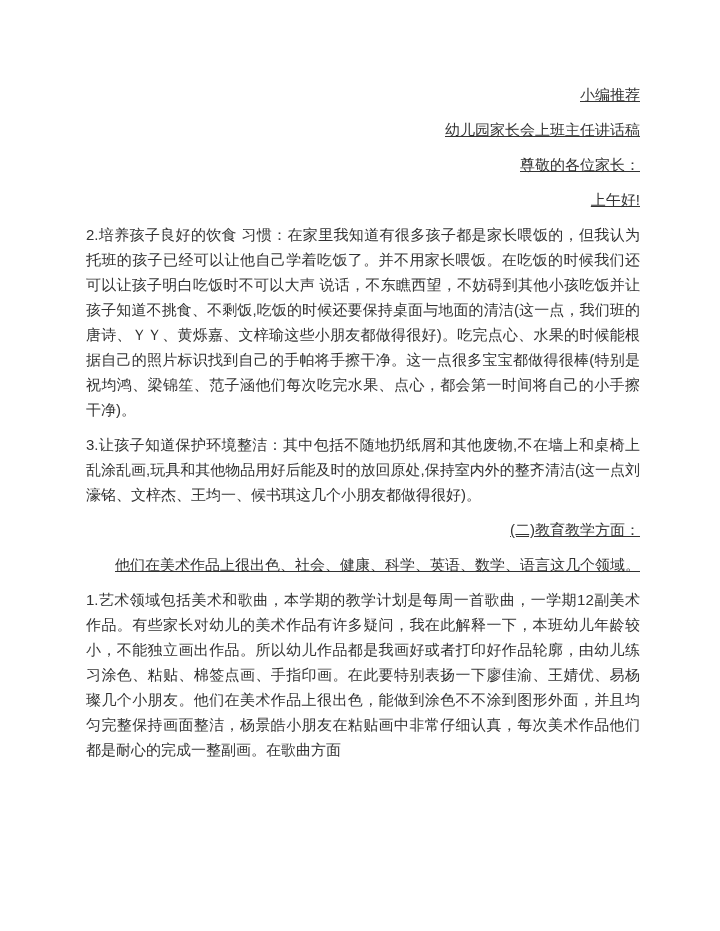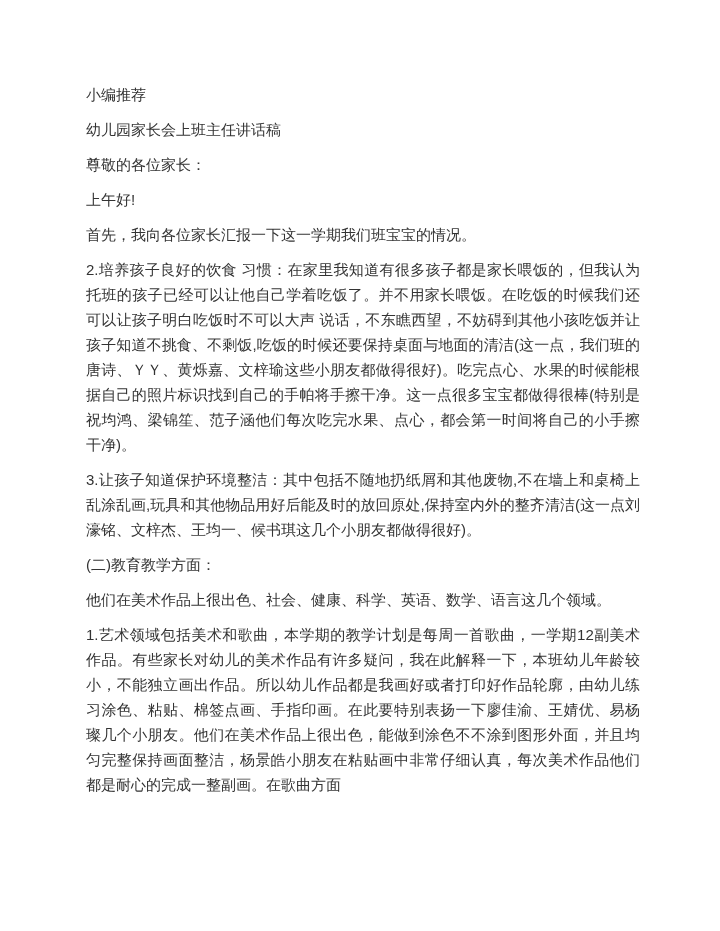--- a/index.html
+++ b/index.html
@@ -22,30 +22,30 @@
     font-size: 15px;
     line-height: 25px;
     color: #333333;
   }
   .page p {
     margin: 0 0 10px 0;
     text-align: justify;
     word-break: break-all;
   }
   .page p.short {
-    text-align: left;
+    text-align: right;
+    text-decoration: underline;
   }
 </style>
 </head>
 <body>
 
 <main class="page">
   <p class="short">小编推荐</p>
   <p class="short">幼儿园家长会上班主任讲话稿</p>
   <p class="short">尊敬的各位家长：</p>
   <p class="short">上午好!</p>
-  <p class="short">首先，我向各位家长汇报一下这一学期我们班宝宝的情况。</p>
   <p>2.培养孩子良好的饮食 习惯：在家里我知道有很多孩子都是家长喂饭的，但我认为托班的孩子已经可以让他自己学着吃饭了。并不用家长喂饭。在吃饭的时候我们还可以让孩子明白吃饭时不可以大声 说话，不东瞧西望，不妨碍到其他小孩吃饭并让孩子知道不挑食、不剩饭,吃饭的时候还要保持桌面与地面的清洁(这一点，我们班的唐诗、ＹＹ、黄烁嘉、文梓瑜这些小朋友都做得很好)。吃完点心、水果的时候能根据自己的照片标识找到自己的手帕将手擦干净。这一点很多宝宝都做得很棒(特别是祝均鸿、梁锦笙、范子涵他们每次吃完水果、点心，都会第一时间将自己的小手擦干净)。</p>
   <p>3.让孩子知道保护环境整洁：其中包括不随地扔纸屑和其他废物,不在墙上和桌椅上乱涂乱画,玩具和其他物品用好后能及时的放回原处,保持室内外的整齐清洁(这一点刘濠铭、文梓杰、王均一、候书琪这几个小朋友都做得很好)。</p>
   <p class="short">(二)教育教学方面：</p>
   <p class="short">他们在美术作品上很出色、社会、健康、科学、英语、数学、语言这几个领域。</p>
   <p>1.艺术领域包括美术和歌曲，本学期的教学计划是每周一首歌曲，一学期12副美术作品。有些家长对幼儿的美术作品有许多疑问，我在此解释一下，本班幼儿年龄较小，不能独立画出作品。所以幼儿作品都是我画好或者打印好作品轮廓，由幼儿练习涂色、粘贴、棉签点画、手指印画。在此要特别表扬一下廖佳渝、王婧优、易杨璨几个小朋友。他们在美术作品上很出色，能做到涂色不不涂到图形外面，并且均匀完整保持画面整洁，杨景皓小朋友在粘贴画中非常仔细认真，每次美术作品他们都是耐心的完成一整副画。在歌曲方面</p>
 </main>
 
 </body></html>

